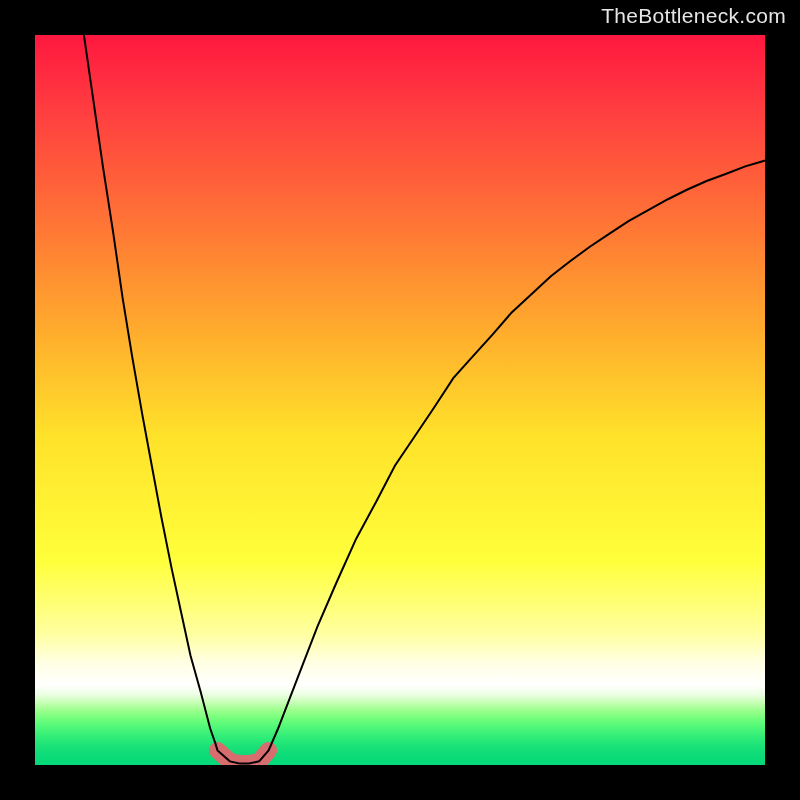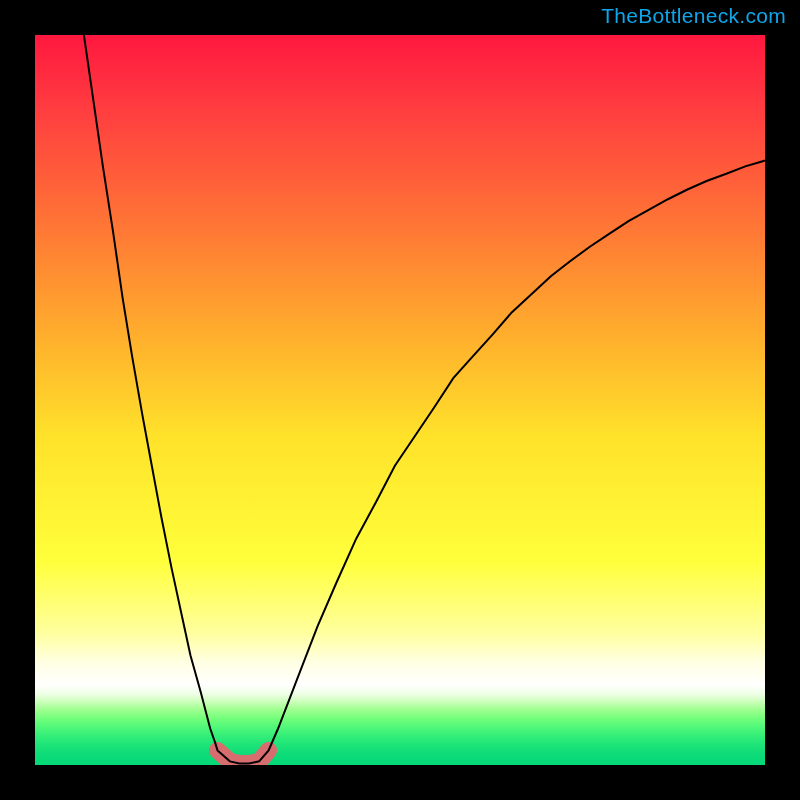--- a/index.html
+++ b/index.html
@@ -17,21 +17,21 @@
     width: 800px;
     height: 800px;
     background: #000000;
   }
   .watermark {
     position: absolute;
     top: 4px;
     right: 14px;
     font-family: Arial, Helvetica, sans-serif;
     font-size: 21px;
-    color: #0ea5e9;
+    color: #e5e5e5;
     letter-spacing: 0.3px;
     font-weight: 500;
   }
   svg.plot {
     position: absolute;
     left: 35px;
     top: 35px;
   }
 </style>
 </head>

